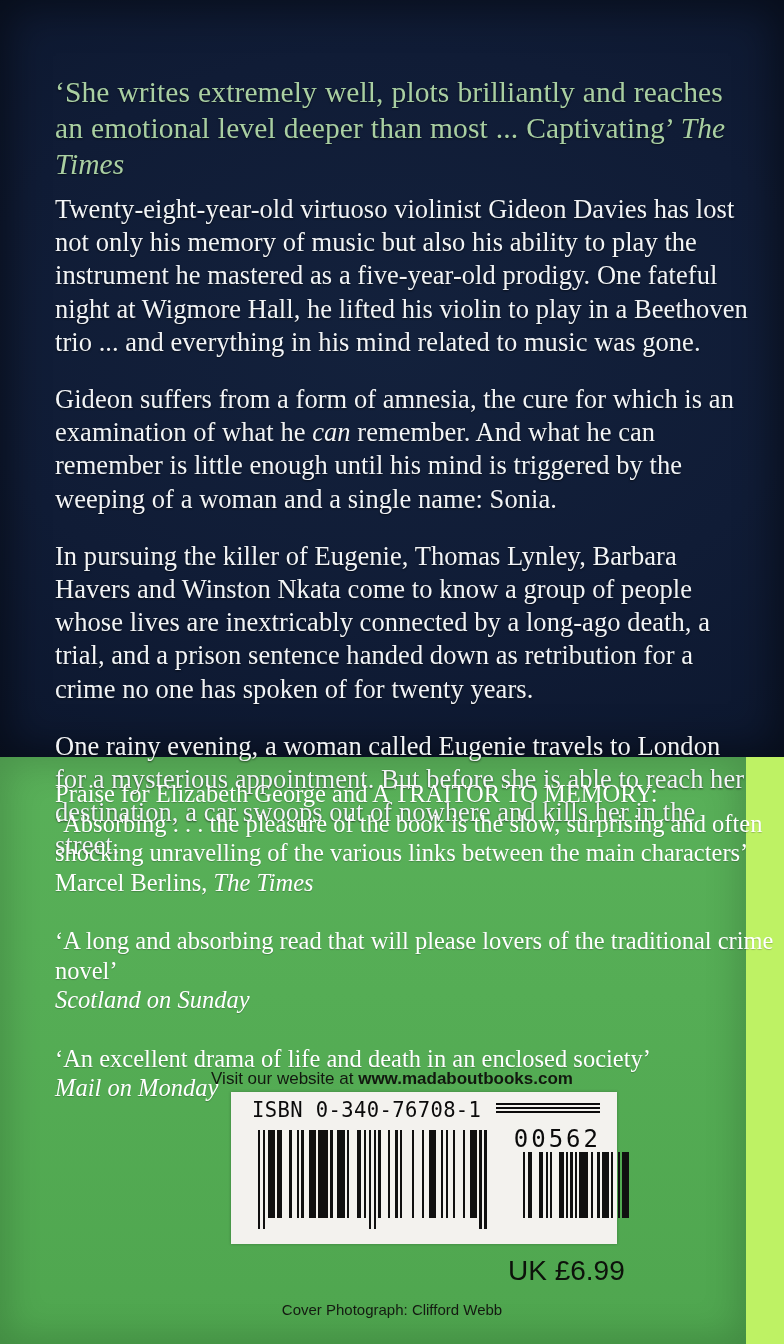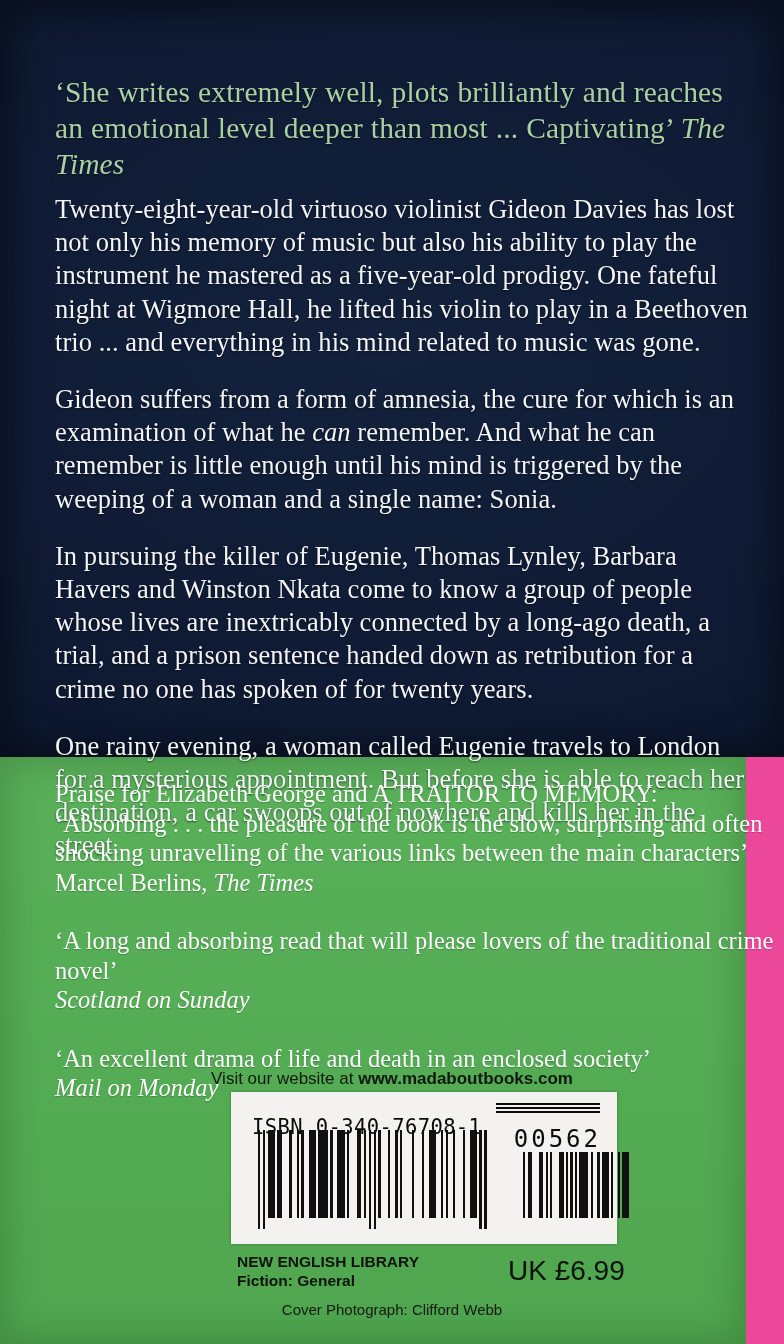--- a/index.html
+++ b/index.html
@@ -6,21 +6,21 @@
     margin: 0;
     padding: 0;
     background: #2b2b2b;
   }
   .cover {
     position: relative;
     width: 784px;
     height: 1344px;
     overflow: hidden;
     font-family: "Liberation Serif", serif;
-    background: #ec4899;
+    background: #bef264;
   }
 
   
   .navy-panel {
     position: absolute;
     left: 0;
     top: 0;
     width: 784px;
     height: 757px;
     background:
@@ -129,21 +129,20 @@
   }
   .isbn-text {
     position: absolute;
     left: 21px;
     top: 6px;
     font-family: "DejaVu Sans Mono", monospace;
     font-size: 20.5px;
     letter-spacing: 0.4px;
     color: #0b0b0b;
     white-space: nowrap;
-    margin-top: 17px;
   }
   .addon-rule {
     position: absolute;
     right: 17px;
     top: 11px;
     width: 104px;
     height: 14px;
   }
   .addon-rule i {
     display: block;
@@ -429,22 +428,18 @@
         <span class="bar" style="width: 2.25532px; flex: 0 0 2.25532px;"></span>
         <span class="sp" style="width: 2.25532px; flex: 0 0 2.25532px;"></span>
         <span class="bar" style="width: 2.25532px; flex: 0 0 2.25532px;"></span>
         <span class="bar" style="width: 2.25532px; flex: 0 0 2.25532px;"></span>
         <span class="bar" style="width: 2.25532px; flex: 0 0 2.25532px;"></span>
       </div>
 
 
   </div>
 
-  <div class="imprint">
-    <div>NEW ENGLISH LIBRARY</div>
-    <div>Fiction: General</div>
-  </div>
 
   <div class="price">UK £6.99</div>
 
   <div class="photo-credit">Cover Photograph: Clifford Webb</div>
 
 </div>
 
 </body></html>

